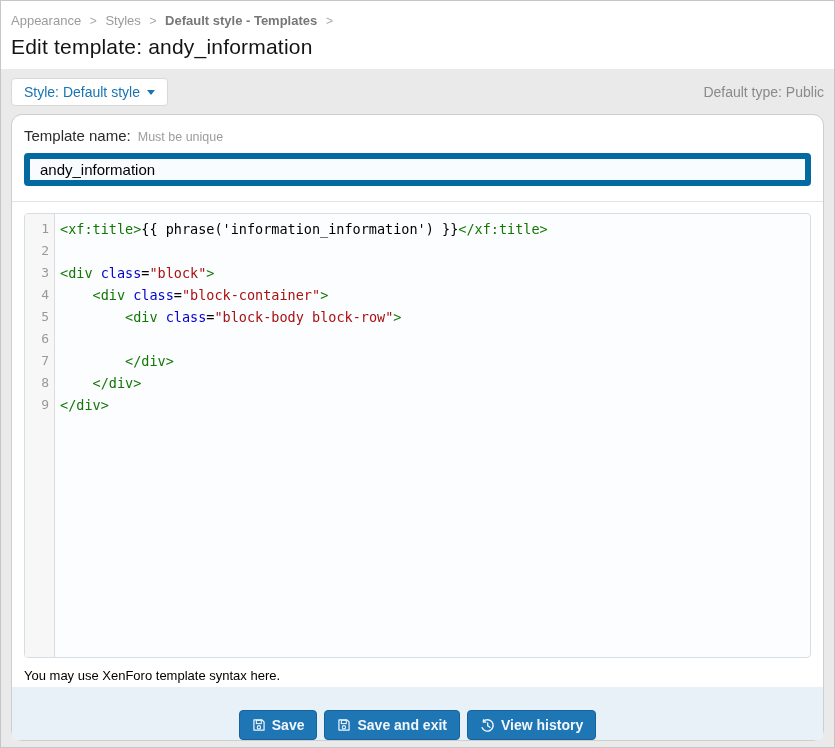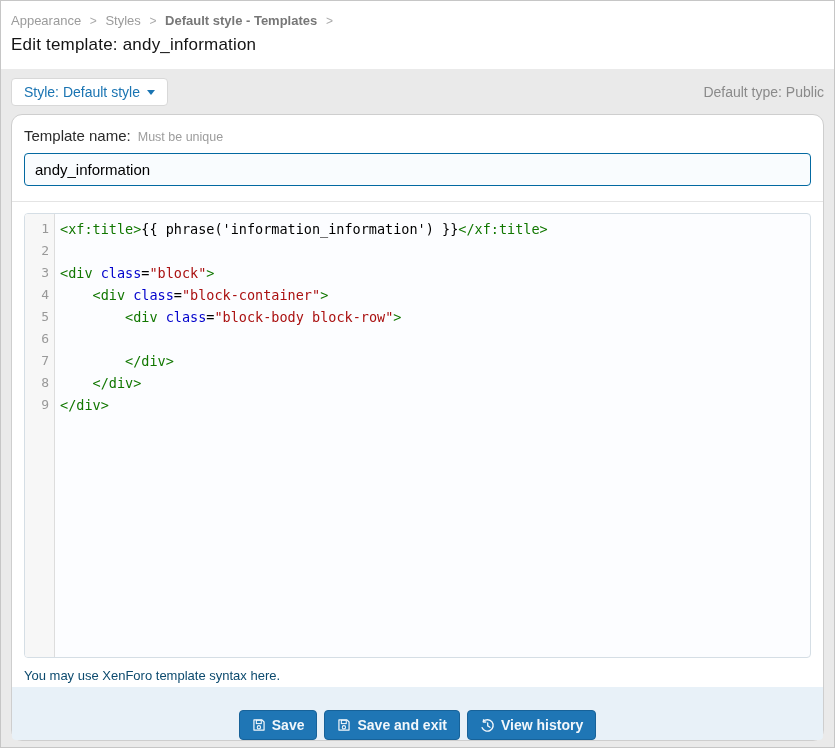--- a/index.html
+++ b/index.html
@@ -20,21 +20,21 @@
     background: #ffffff;
     padding: 12px 10px 18px 10px;
     height: 68px;
   }
   .breadcrumb { font-size: 13px; color: #9b9b9b; }
   .breadcrumb .crumb { color: #9b9b9b; cursor: pointer; }
   .breadcrumb .crumb.bold { font-weight: bold; color: #777; }
   .breadcrumb .sep { color: #aaa; margin: 0 5px; font-size: 12px; }
   .page-title {
     margin-top: 7px;
-    font-size: 17px;
+    font-size: 21px;
     font-weight: 400;
     color: #141414;
     letter-spacing: 0.2px;
   }
 
   
   .context-bar {
     height: 45px;
     padding: 9px 10px;
     display: flex; align-items: center; justify-content: space-between;
@@ -73,21 +73,21 @@
     padding: 12px 12px 15px 12px;
     border-bottom: 1px solid #e4e4e4;
   }
   .label-row { display: flex; align-items: baseline; gap: 7px; margin-bottom: 9px; }
   .label-row label { font-size: 15px; color: #2a2a2a; }
   .label-row .hint { font-size: 12.5px; color: #9c9c9c; }
   .name-input {
     width: 100%;
     height: 33px;
     background: #f9fcfe;
-    border: 1px solid #0369a1;
+    border: 6px solid #0369a1;
     border-radius: 4px;
     padding: 0 10px;
     font-family: "Liberation Sans", sans-serif;
     font-size: 15px;
     color: #000;
     outline: none;
   }
 
   
   .editor-section { padding: 11px 12px 0 12px; flex: 0 0 auto; }
@@ -116,21 +116,21 @@
     padding: 4px 0 0 5px;
     font-family: "DejaVu Sans Mono", monospace;
     font-size: 13.5px;
   }
   .code-line { height: 22px; line-height: 22px; white-space: pre; }
   .tok-tag   { color: #117700; }
   .tok-attr  { color: #0000cc; }
   .tok-str   { color: #aa1111; }
   .tok-plain { color: #000000; }
 
-  .syntax-note { font-size: 13px; color: #0c4a6e; margin: 10px 0 4px 0; }
+  .syntax-note { font-size: 13px; color: #000000; margin: 10px 0 4px 0; }
 
   
   .footer-bar {
     margin-top: auto;
     height: 56px;
     background: #e8f1f8;
     border-radius: 0 0 4px 4px;
     display: flex; align-items: flex-end; justify-content: center; gap: 7px;
   }
   .btn {

